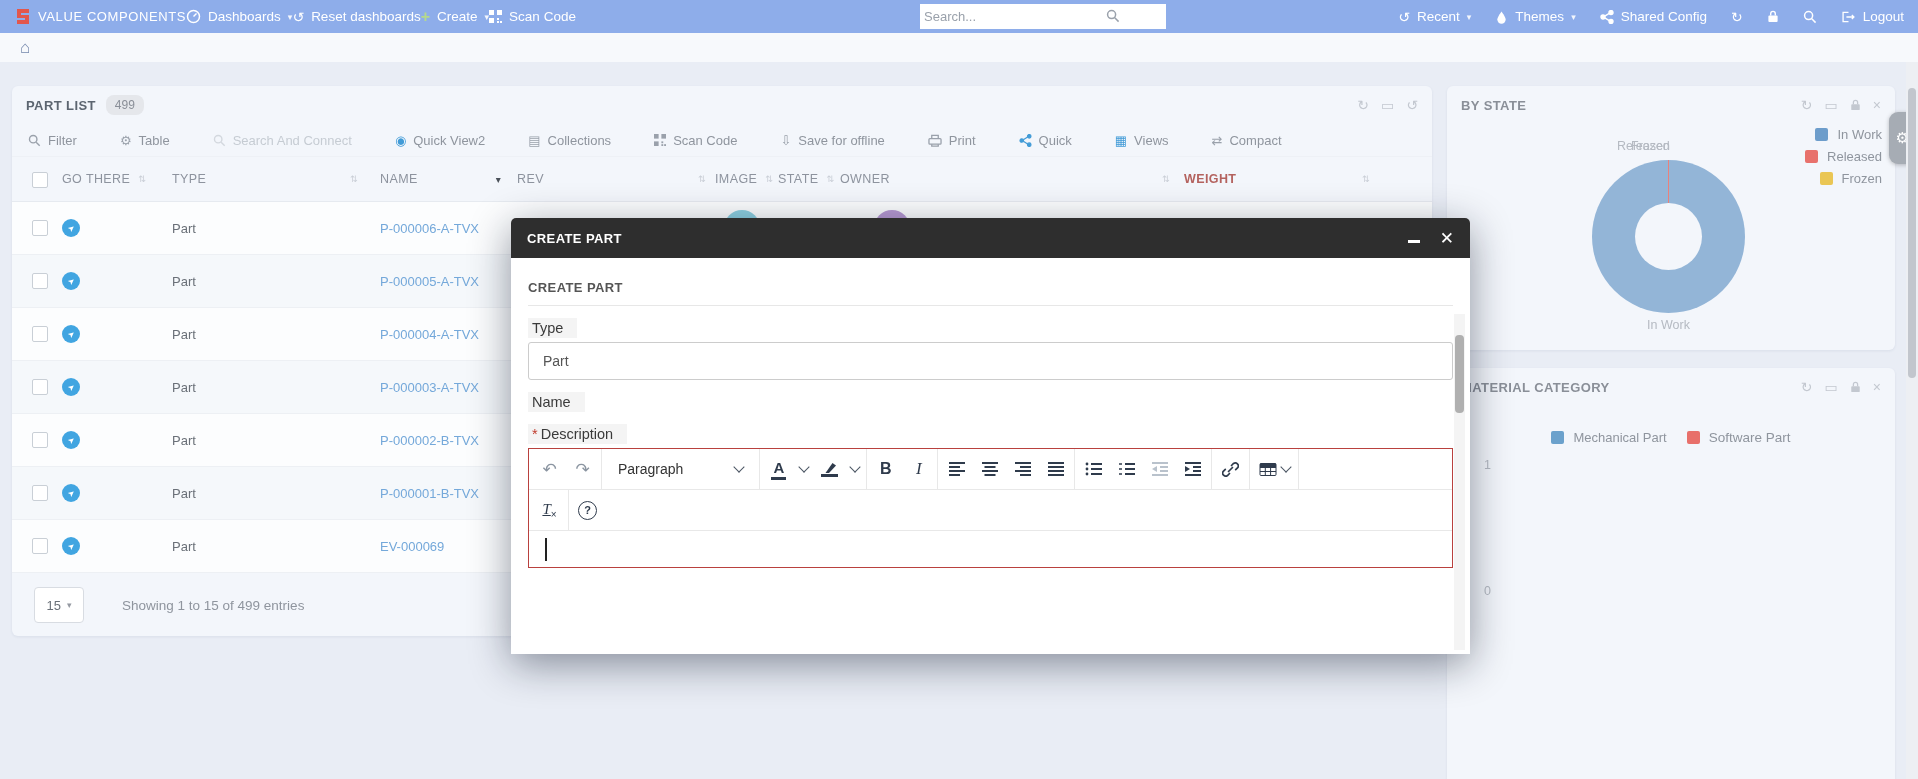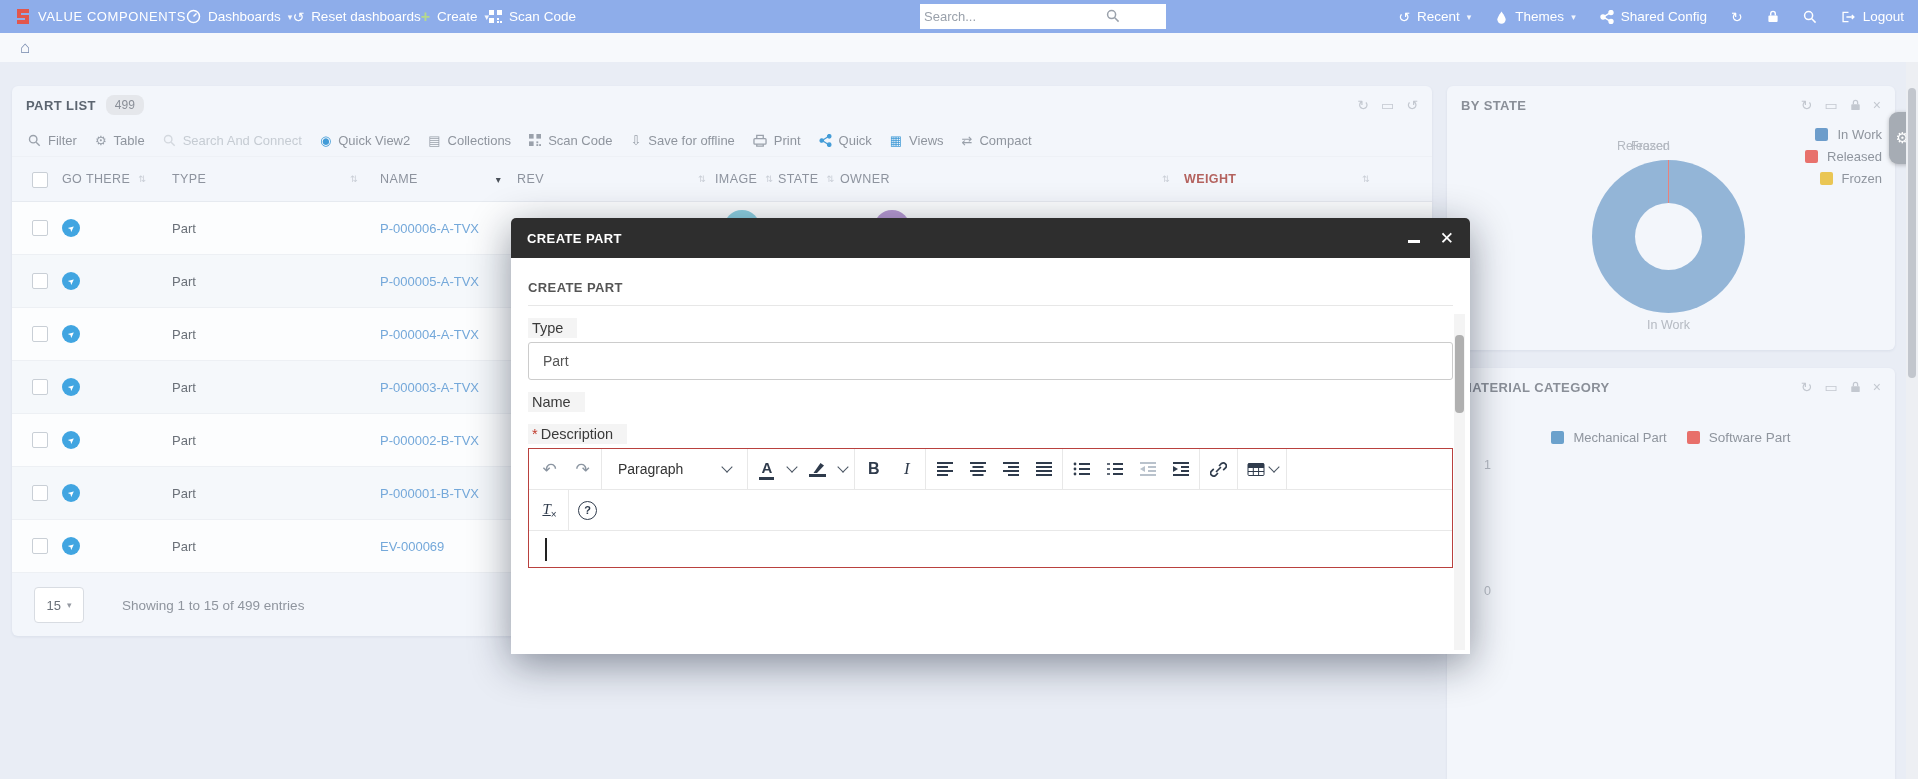--- a/index.html
+++ b/index.html
@@ -32,21 +32,21 @@
   
   .panel{position:absolute;background:var(--panel-bg,#f3f6fb);border-radius:6px;
          box-shadow:0 1px 3px rgba(40,60,100,.08);}
   #part-list{left:12px;top:86px;width:1420px;height:550px;}
   .panel-head{display:flex;align-items:center;height:38px;padding:0 14px;}
   .panel-title{color:#5c6570;font-size:13px;font-weight:bold;letter-spacing:.4px;}
   .count-badge{margin-left:10px;background:#e5e7eb;color:#8a8f98;font-size:12px;border-radius:8px;padding:3px 9px;}
   .panel-icons{margin-left:auto;display:flex;gap:12px;color:#c3c8d0;font-size:14px;}
   .panel-icons span{cursor:default}
 
-  .pl-toolbar{display:flex;align-items:center;gap:18px;padding:0 0 0 16px;height:32px;}
+  .pl-toolbar{display:flex;align-items:center;gap:43px;padding:0 0 0 16px;height:32px;}
   .tb-item{display:flex;align-items:center;gap:7px;color:#8f959e;font-size:13px;white-space:nowrap;}
   .tb-item .ic{font-size:13px;color:#9aa1ab;}
   .tb-item.disabled{color:#c6ccd3;}
   .ic-blue{color:var(--icon-blue,#419bd7) !important;}
 
   .thead{position:relative;height:44px;border-bottom:1px solid #e6eaf0;border-top:1px solid #eef1f6;}
   .th{position:absolute;top:0;height:100%;display:flex;align-items:center;gap:8px;
       color:#8d939e;font-size:12.5px;letter-spacing:.4px;white-space:nowrap;}
   .sort{font-size:9px;color:#c9ced6;}
   .sort-active{font-size:10px;color:#4a5058;}
@@ -115,21 +115,21 @@
             background:linear-gradient(#f7f7f7,#ececec);display:flex;align-items:center;padding:0 14px;
             font-size:14px;color:#444;}
   .f-select .dd{margin-left:auto;font-size:10px;color:#555;}
 
   
   .editor{margin-top:4px;border:1px solid var(--editor-border,#b9413e);}
   .ed-row{display:flex;align-items:center;height:40px;border-bottom:1px solid #e8e8e8;padding-left:4px;}
   .ed-btn{min-width:33px;height:40px;display:flex;align-items:center;justify-content:center;color:#2f3b4c;}
   .ed-btn.gray{color:#8b95a1;font-size:17px;}
   .sep{width:1px;height:40px;background:#e8e8e8;margin:0 2px;}
-  .para{display:flex;align-items:center;gap:40px;padding:0 14px;font-size:14px;color:#333;}
+  .para{display:flex;align-items:center;gap:52px;padding:0 14px;font-size:14px;color:#333;}
   .chev{display:inline-block;width:7px;height:7px;border-right:1.6px solid #4a5563;border-bottom:1.6px solid #4a5563;
         transform:rotate(45deg);margin-top:-4px;}
   .fmt-A{font-size:15px;font-weight:bold;border-bottom:3px solid #2f3b4c;padding:0 2px;line-height:1.2;}
   .pen-wrap{border-bottom:3px solid #2f3b4c;padding:0 1px;line-height:0;}
   .b-btn{font-weight:bold;font-size:16px;}
   .i-btn{font-style:italic;font-family:"Liberation Serif",serif;font-size:17px;}
   .clear-fmt{font-size:15px;}
   .clear-fmt i{font-family:"Liberation Serif",serif;text-decoration:underline;}
   .clear-fmt small{font-size:10px;vertical-align:sub;}
   .help-circle{width:17px;height:17px;border:1.6px solid #2f3b4c;border-radius:50%;display:flex;align-items:center;

